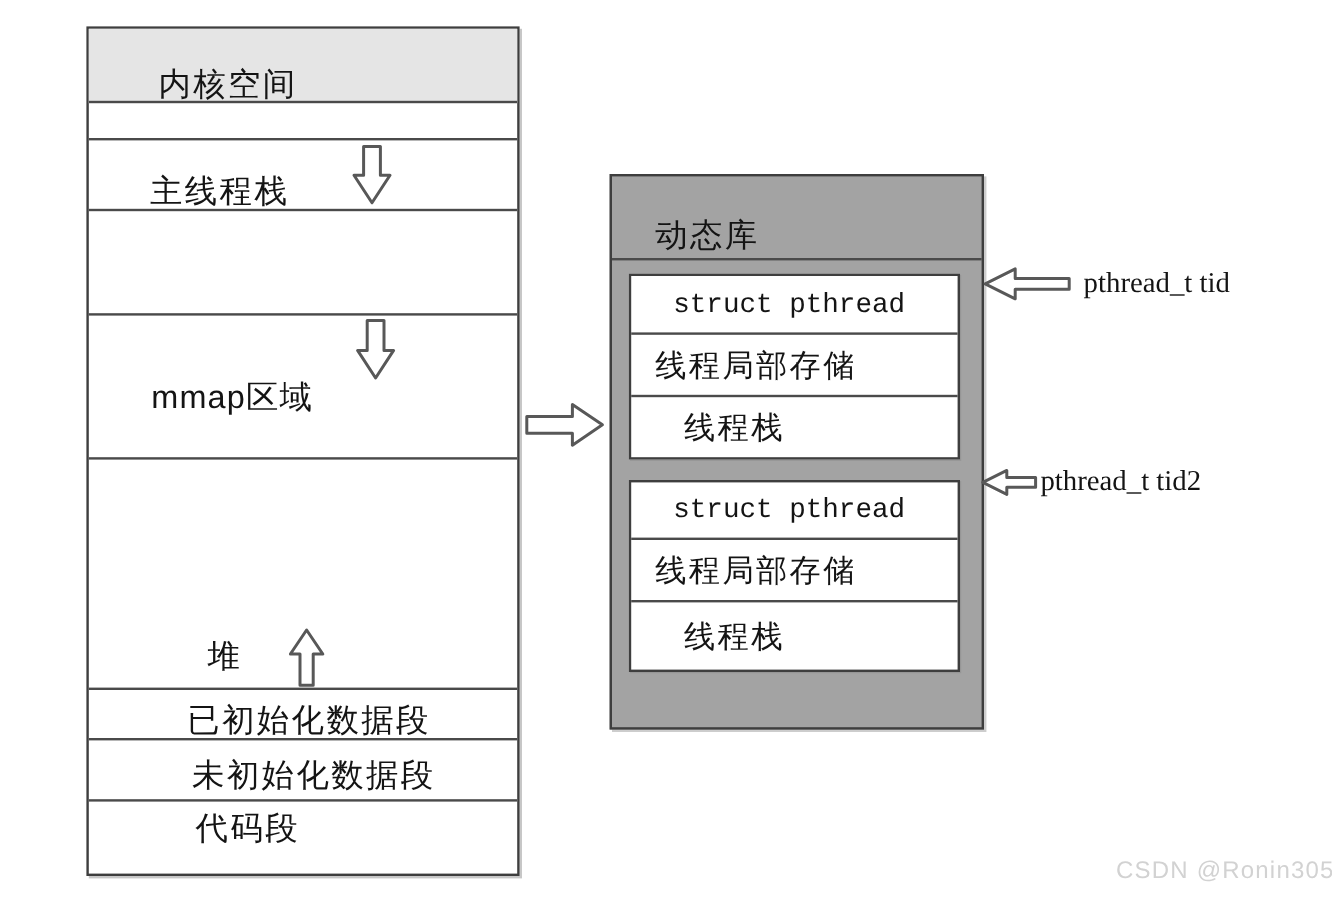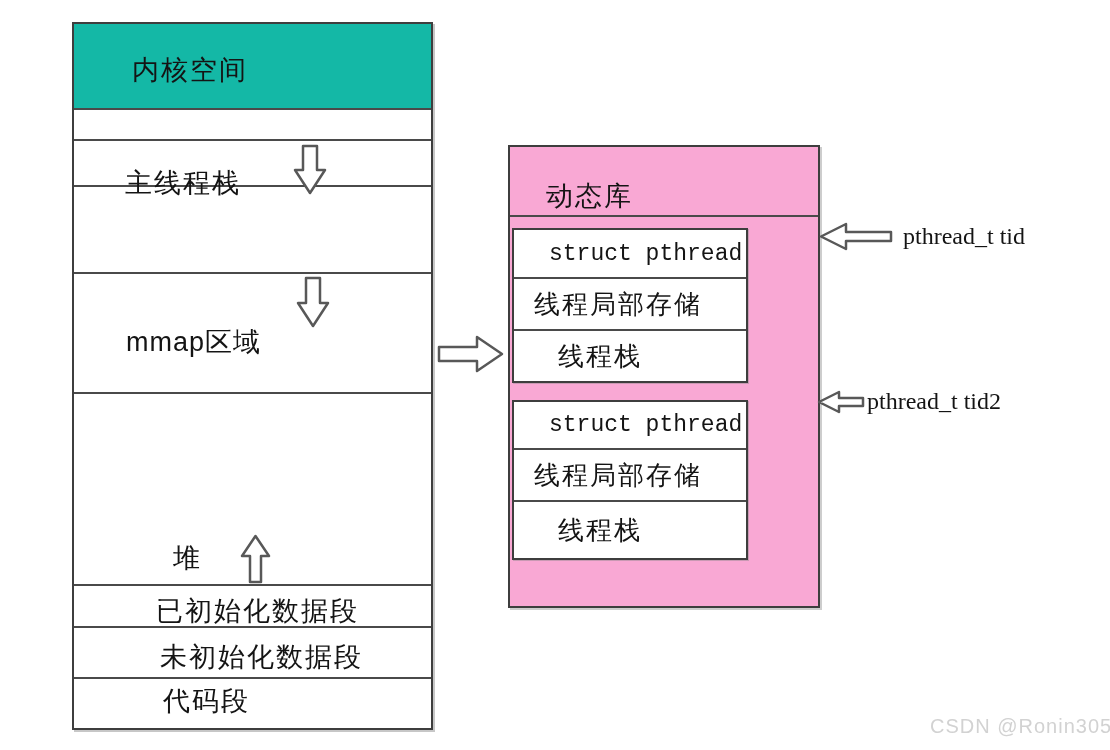--- a/index.html
+++ b/index.html
@@ -8,23 +8,23 @@
     font-family:"Liberation Sans","DejaVu Sans",sans-serif; color:#141414;
     overflow:hidden;
   }
   
   .lbox {
     position:absolute; left:72px; top:22px; width:361px; height:708px;
     border:2px solid #3e3e3e; box-sizing:border-box; background:#fff;
     box-shadow:2px 2px 0 rgba(130,130,130,.45);
   }
   .row { position:relative; box-sizing:border-box; border-bottom:2px solid #4a4a4a; }
-  .row-kernel   { height:86px;  background:#14b8a6; }
+  .row-kernel   { height:62px;  background:#e5e5e5; }
   .row-sp1      { height:31px; }
-  .row-mainstack{ height:46px;padding-left:24px; }
+  .row-mainstack{ height:59px;padding-left:24px; }
   .row-sp2      { height:87px; }
   .row-mmap     { height:120px; }
   .row-heap     { height:192px; }
   .row-bss      { height:51px; }
   .row-data     { height:42px; }
   .row-code     { height:36px; border-bottom:none; }
   .seg-label { position:absolute; font-size:27px; letter-spacing:2px; white-space:nowrap; }
   .lab-kernel    { left:58px;  top:28px; }
   .lab-mainstack { left:51px;  top:24px; }
   .lab-mmap      { left:52px;  top:50px; letter-spacing:1px; }
@@ -32,27 +32,27 @@
   .lab-bss       { left:86px;  top:11px; }
   .lab-data      { left:82px;  top:7px; }
   .lab-code      { left:89px;  top:4px; }
   .arrow { position:absolute; }
   .ar-mainstack { left:219px; top:3px; }
   .ar-mmap      { left:222px; top:2px; }
   .ar-heap      { left:166px; bottom:0px; }
   
   .rbox {
     position:absolute; left:508px; top:145px; width:312px; height:463px;
-    border:2px solid #3e3e3e; box-sizing:border-box; background:#f9a8d4;
+    border:2px solid #3e3e3e; box-sizing:border-box; background:#a3a3a3;
     box-shadow:2px 2px 0 rgba(130,130,130,.4);
   }
   .rhead { position:absolute; left:0; top:0; width:100%; height:70px;
            border-bottom:2px solid #4a4a4a; box-sizing:border-box; }
   .rhead .seg-label { left:36px; top:31px; }
-  .tblock { position:absolute; left:2px; width:236px; border:2px solid #3e3e3e;
+  .tblock { position:absolute; left:14px; width:276px; border:2px solid #3e3e3e;
             box-sizing:border-box; background:#fff; box-shadow:1px 1px 0 rgba(130,130,130,.4); }
   .tblock1 { top:81px;  height:155px; }
   .tblock2 { top:253px; height:160px; }
   .trow { position:relative; box-sizing:border-box; border-bottom:2px solid #4a4a4a;
           display:flex; align-items:center; }
   .trow:last-child { border-bottom:none;border-radius:10px; }
   .trow-struct { height:49px; padding-left:35px;
                  font-family:"Liberation Mono","DejaVu Sans Mono",monospace; font-size:23px; }
   .tblock2 .trow-struct { height:48px; }
   .trow-tls   { height:52px; padding-left:20px; font-size:26px; letter-spacing:2px; }

